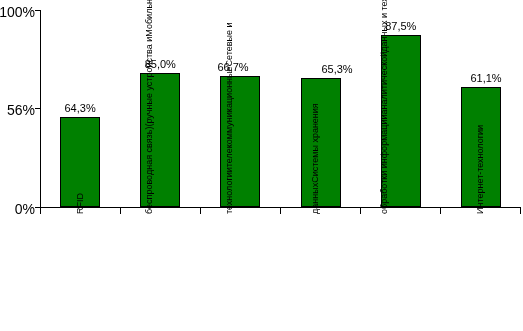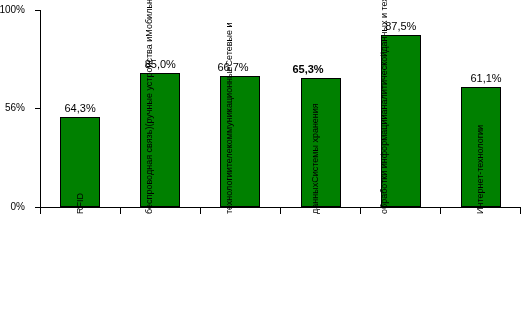--- a/index.html
+++ b/index.html
@@ -33,23 +33,23 @@
     background: #000000;
   }
   .y-tick {
     position: absolute;
     left: 0;
     width: 45px;
     height: 0;
   }
   .y-tick > .lbl {
     position: absolute;
-    right: 20px;
+    right: 10px;
     top: -6px;
-    font-size: 10px;
+    font-size: 14px;
     color: #000;
     white-space: nowrap;
   }
   .y-tick > .mk {
     position: absolute;
     left: 35px;
     top: 0;
     width: 6px;
     height: 1px;
     background: #000;
@@ -147,21 +147,21 @@
       <div class="bar" style="left: 140.25px; top: 72.843px; width: 40px; height: 134.157px; background: rgb(0, 128, 0); border-color: rgb(0, 0, 0);"></div>
       <div class="bar" style="left: 220.417px; top: 75.601px; width: 40px; height: 131.399px; background: rgb(0, 128, 0); border-color: rgb(0, 0, 0);"></div>
       <div class="bar" style="left: 300.583px; top: 78.359px; width: 40px; height: 128.641px; background: rgb(0, 128, 0); border-color: rgb(0, 0, 0);"></div>
       <div class="bar" style="left: 380.75px; top: 34.625px; width: 40px; height: 172.375px; background: rgb(0, 128, 0); border-color: rgb(0, 0, 0);"></div>
       <div class="bar" style="left: 460.917px; top: 86.633px; width: 40px; height: 120.367px; background: rgb(0, 128, 0); border-color: rgb(0, 0, 0);"></div>
     </div>
   <div id="labels-layer">
       <div class="bar-label" style="left: 40.0833px; top: 101.774px; width: 80px;">64,3%</div>
       <div class="bar-label" style="left: 120.25px; top: 57.843px; width: 80px;">85,0%</div>
       <div class="bar-label" style="left: 193px; top: 60.601px; width: 80px;">66,7%</div>
-      <div class="bar-label" style="left: 268px; top: 63.359px; width: 80px; font-weight: bold;">65,3%</div>
+      <div class="bar-label" style="left: 297px; top: 63.359px; width: 80px;">65,3%</div>
       <div class="bar-label" style="left: 360.75px; top: 19.625px; width: 80px;">87,5%</div>
       <div class="bar-label" style="left: 446px; top: 71.633px; width: 80px;">61,1%</div>
     </div>
   <div id="cats-layer">
       <div class="cat-wrap" style="left: 80.0833px;">
         <div class="cat-rot" style="margin-left: -5.5px;">
           <span class="line">RFID</span>
         </div>
       </div>
       <div class="cat-wrap" style="left: 160.25px;">

